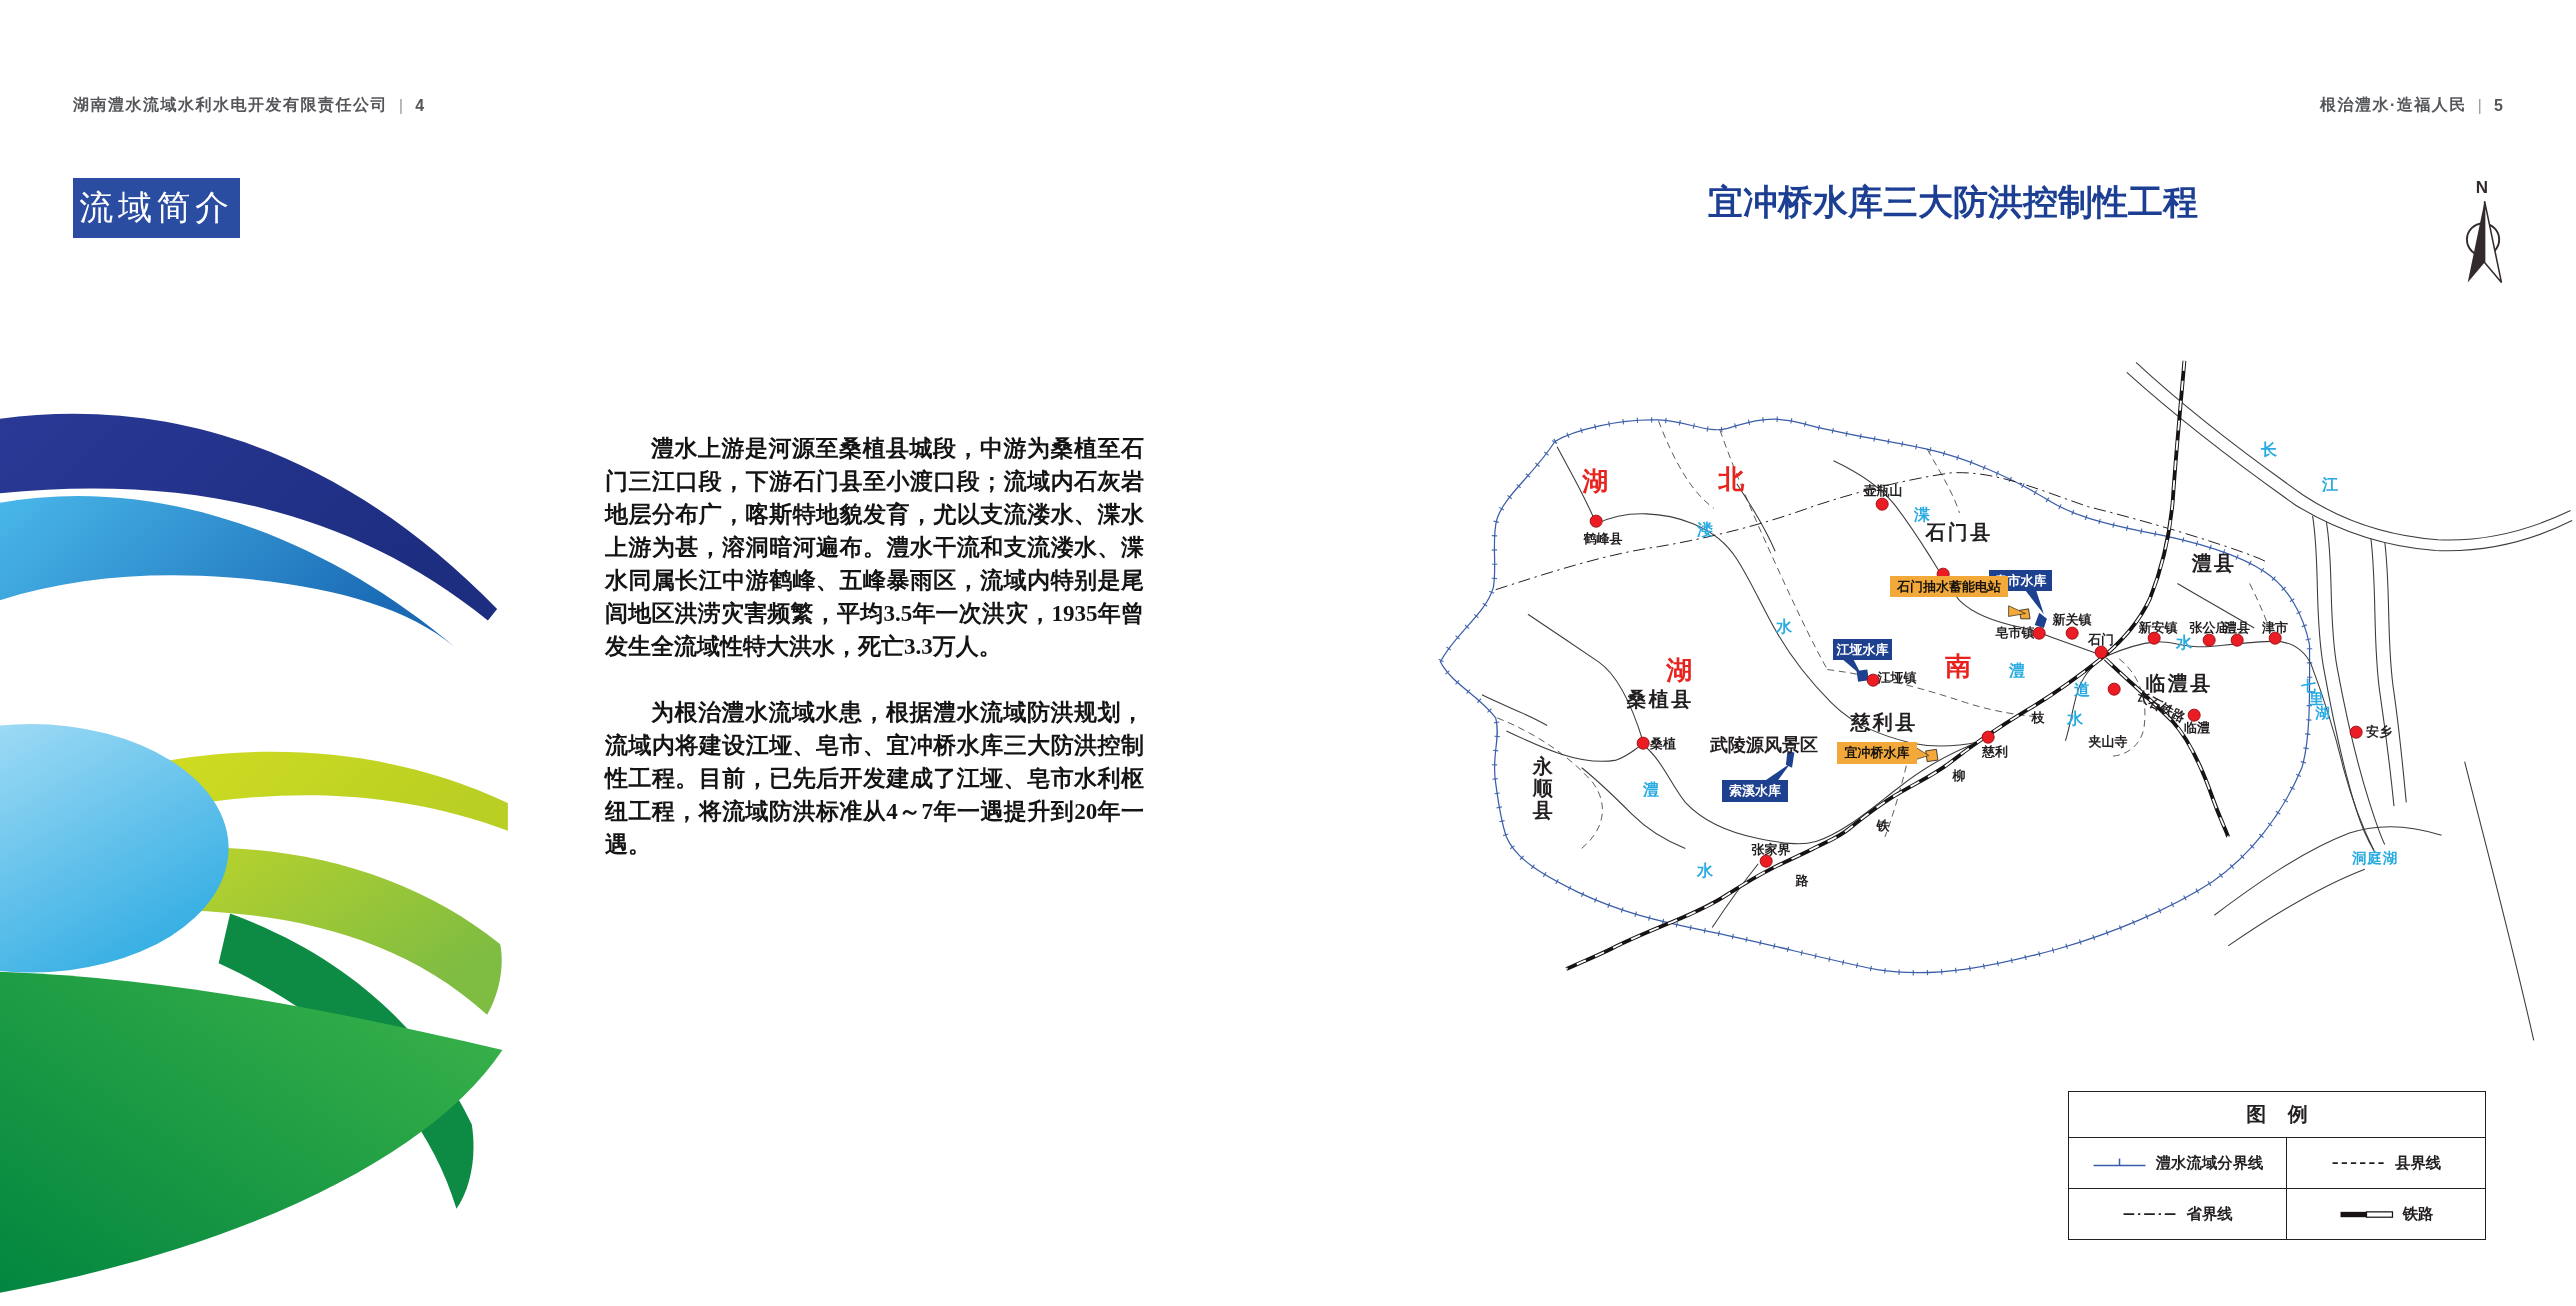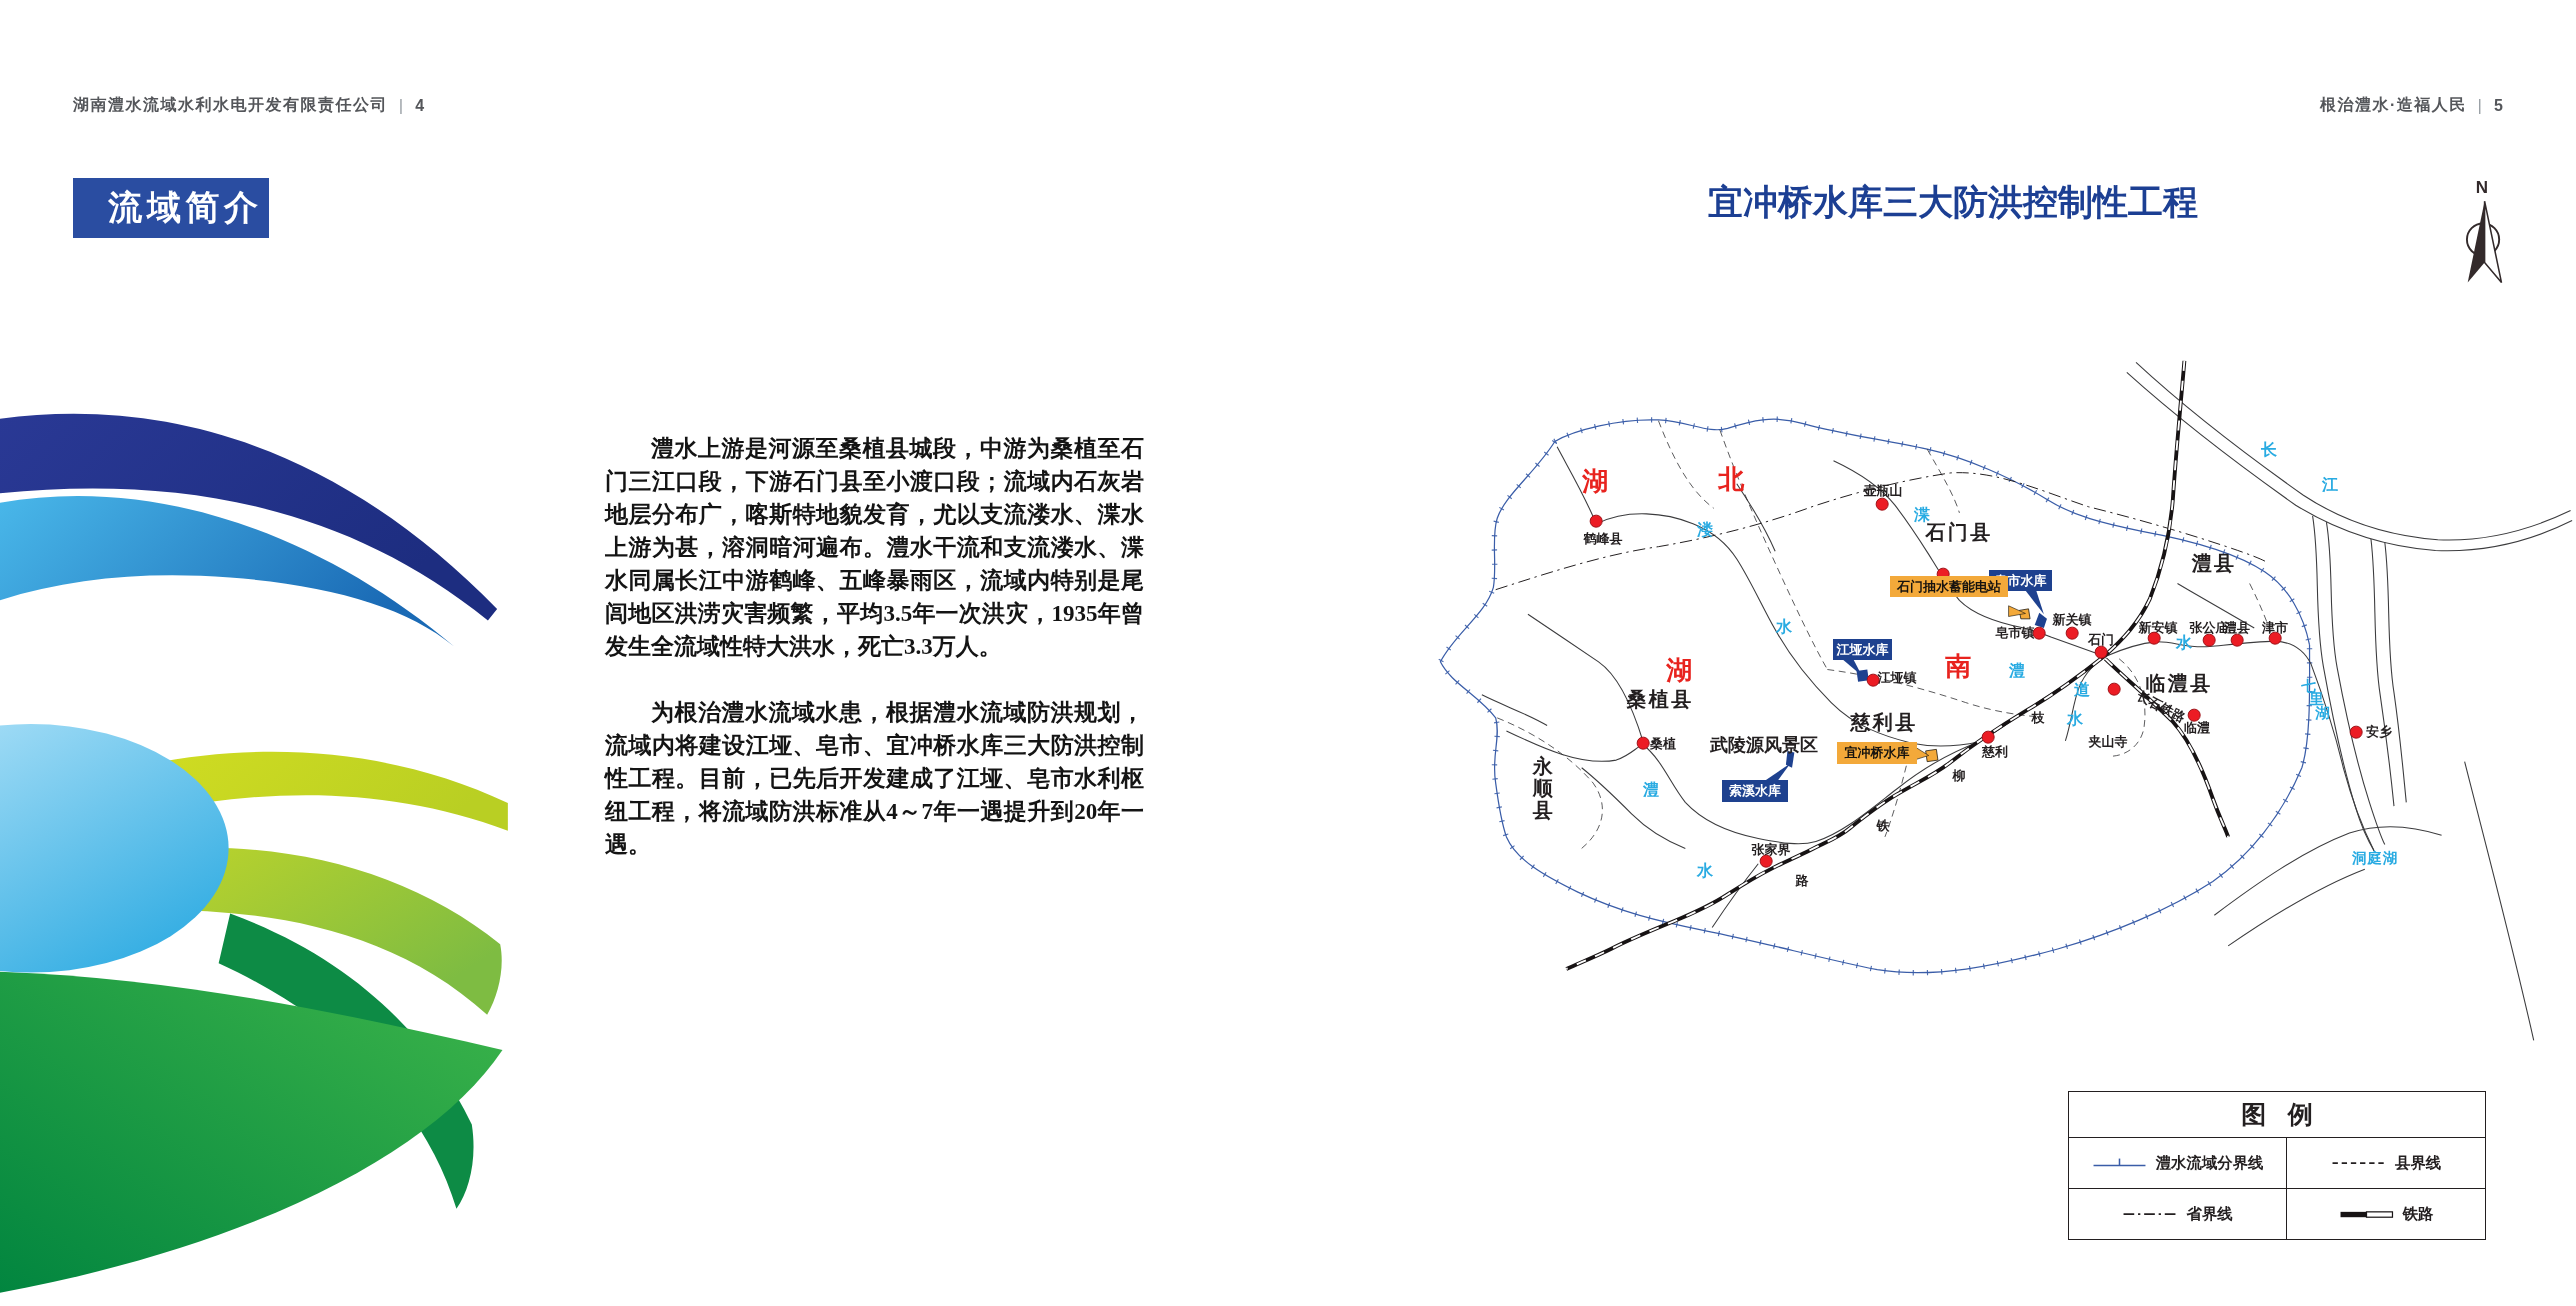--- a/index.html
+++ b/index.html
@@ -5,22 +5,22 @@
   html,body{margin:0;padding:0;}
   body{width:2576px;height:1306px;position:relative;background:#ffffff;overflow:hidden;
        font-family:"Liberation Sans",sans-serif;}
   .hdr{position:absolute;top:95px;display:flex;align-items:center;gap:10.7px;
        font-size:16px;font-weight:bold;color:#54565a;letter-spacing:1.5px;}
   .hdr .sep{color:#9aa0a6;font-weight:400;font-size:17px;}
   .hdr .pno{letter-spacing:0;}
   #hdr-left{left:73px;}
   #hdr-right{right:73px;}
   #section-badge{position:absolute;left:73px;top:178px;width:167px;height:60px;
-       background:#2a4da1;color:#fff;font-size:34px;font-weight:bold;letter-spacing:4.6px;
-       display:flex;align-items:center;justify-content:center;padding-left:29px;}
+       background:#2a4da1;color:#fff;font-size:34px;font-weight:normal;letter-spacing:4.6px;
+       display:flex;align-items:center;justify-content:center;}
   #body-text{position:absolute;left:605px;top:432px;width:539px;color:#141414;
        font-family:"Liberation Serif",serif;font-size:23px;line-height:33px;font-weight:600;
        text-align:justify;}
   #body-text p{margin:0 0 33px 0;text-indent:2em;}
   #logo{position:absolute;left:0;top:376px;width:514px;height:930px;}
   #map-title{position:absolute;left:1708px;top:179px;font-size:35px;font-weight:bold;
        color:#1c3f93;letter-spacing:0px;white-space:nowrap;}
   #map-svg{position:absolute;left:0;top:0;}
   
   .map-lbl{position:absolute;transform:translate(-50%,-50%);white-space:nowrap;
@@ -36,21 +36,21 @@
   .dot{position:absolute;width:10.7px;height:10.7px;border-radius:50%;
        background:#ec1c24;border:1.2px solid #9e1218;transform:translate(-50%,-50%);}
   .callout{position:absolute;display:flex;align-items:center;justify-content:center;
        font-weight:bold;white-space:nowrap;}
   .callout.blue{background:#1e418f;color:#ffffff;font-size:13px;}
   .callout.orange{background:#f3a93a;color:#16130f;font-size:13px;}
   
   #legend{position:absolute;left:2068px;top:1091px;width:418px;height:149px;
        border:1.5px solid #231f20;box-sizing:border-box;background:#fff;}
   #legend .ttl{height:45px;border-bottom:1.5px solid #231f20;display:flex;align-items:center;
-       justify-content:center;font-size:25px;font-weight:bold;color:#231f20;letter-spacing:21.5px;
+       justify-content:center;font-size:20px;font-weight:bold;color:#231f20;letter-spacing:21.5px;
        text-indent:21.5px;}
   #legend .grid{display:grid;grid-template-columns:218px 1fr;grid-template-rows:51px 51px;}
   #legend .cell{display:flex;align-items:center;justify-content:center;gap:9.2px;
        border-right:1.5px solid #231f20;border-bottom:1.5px solid #231f20;box-sizing:border-box;}
   #legend .cell:nth-child(2n){border-right:none;}
   #legend .cell:nth-child(3),#legend .cell:nth-child(4){border-bottom:none;}
   #legend .lab{font-size:15.4px;font-weight:bold;color:#231f20;}
 </style>
 </head>
 <body>

